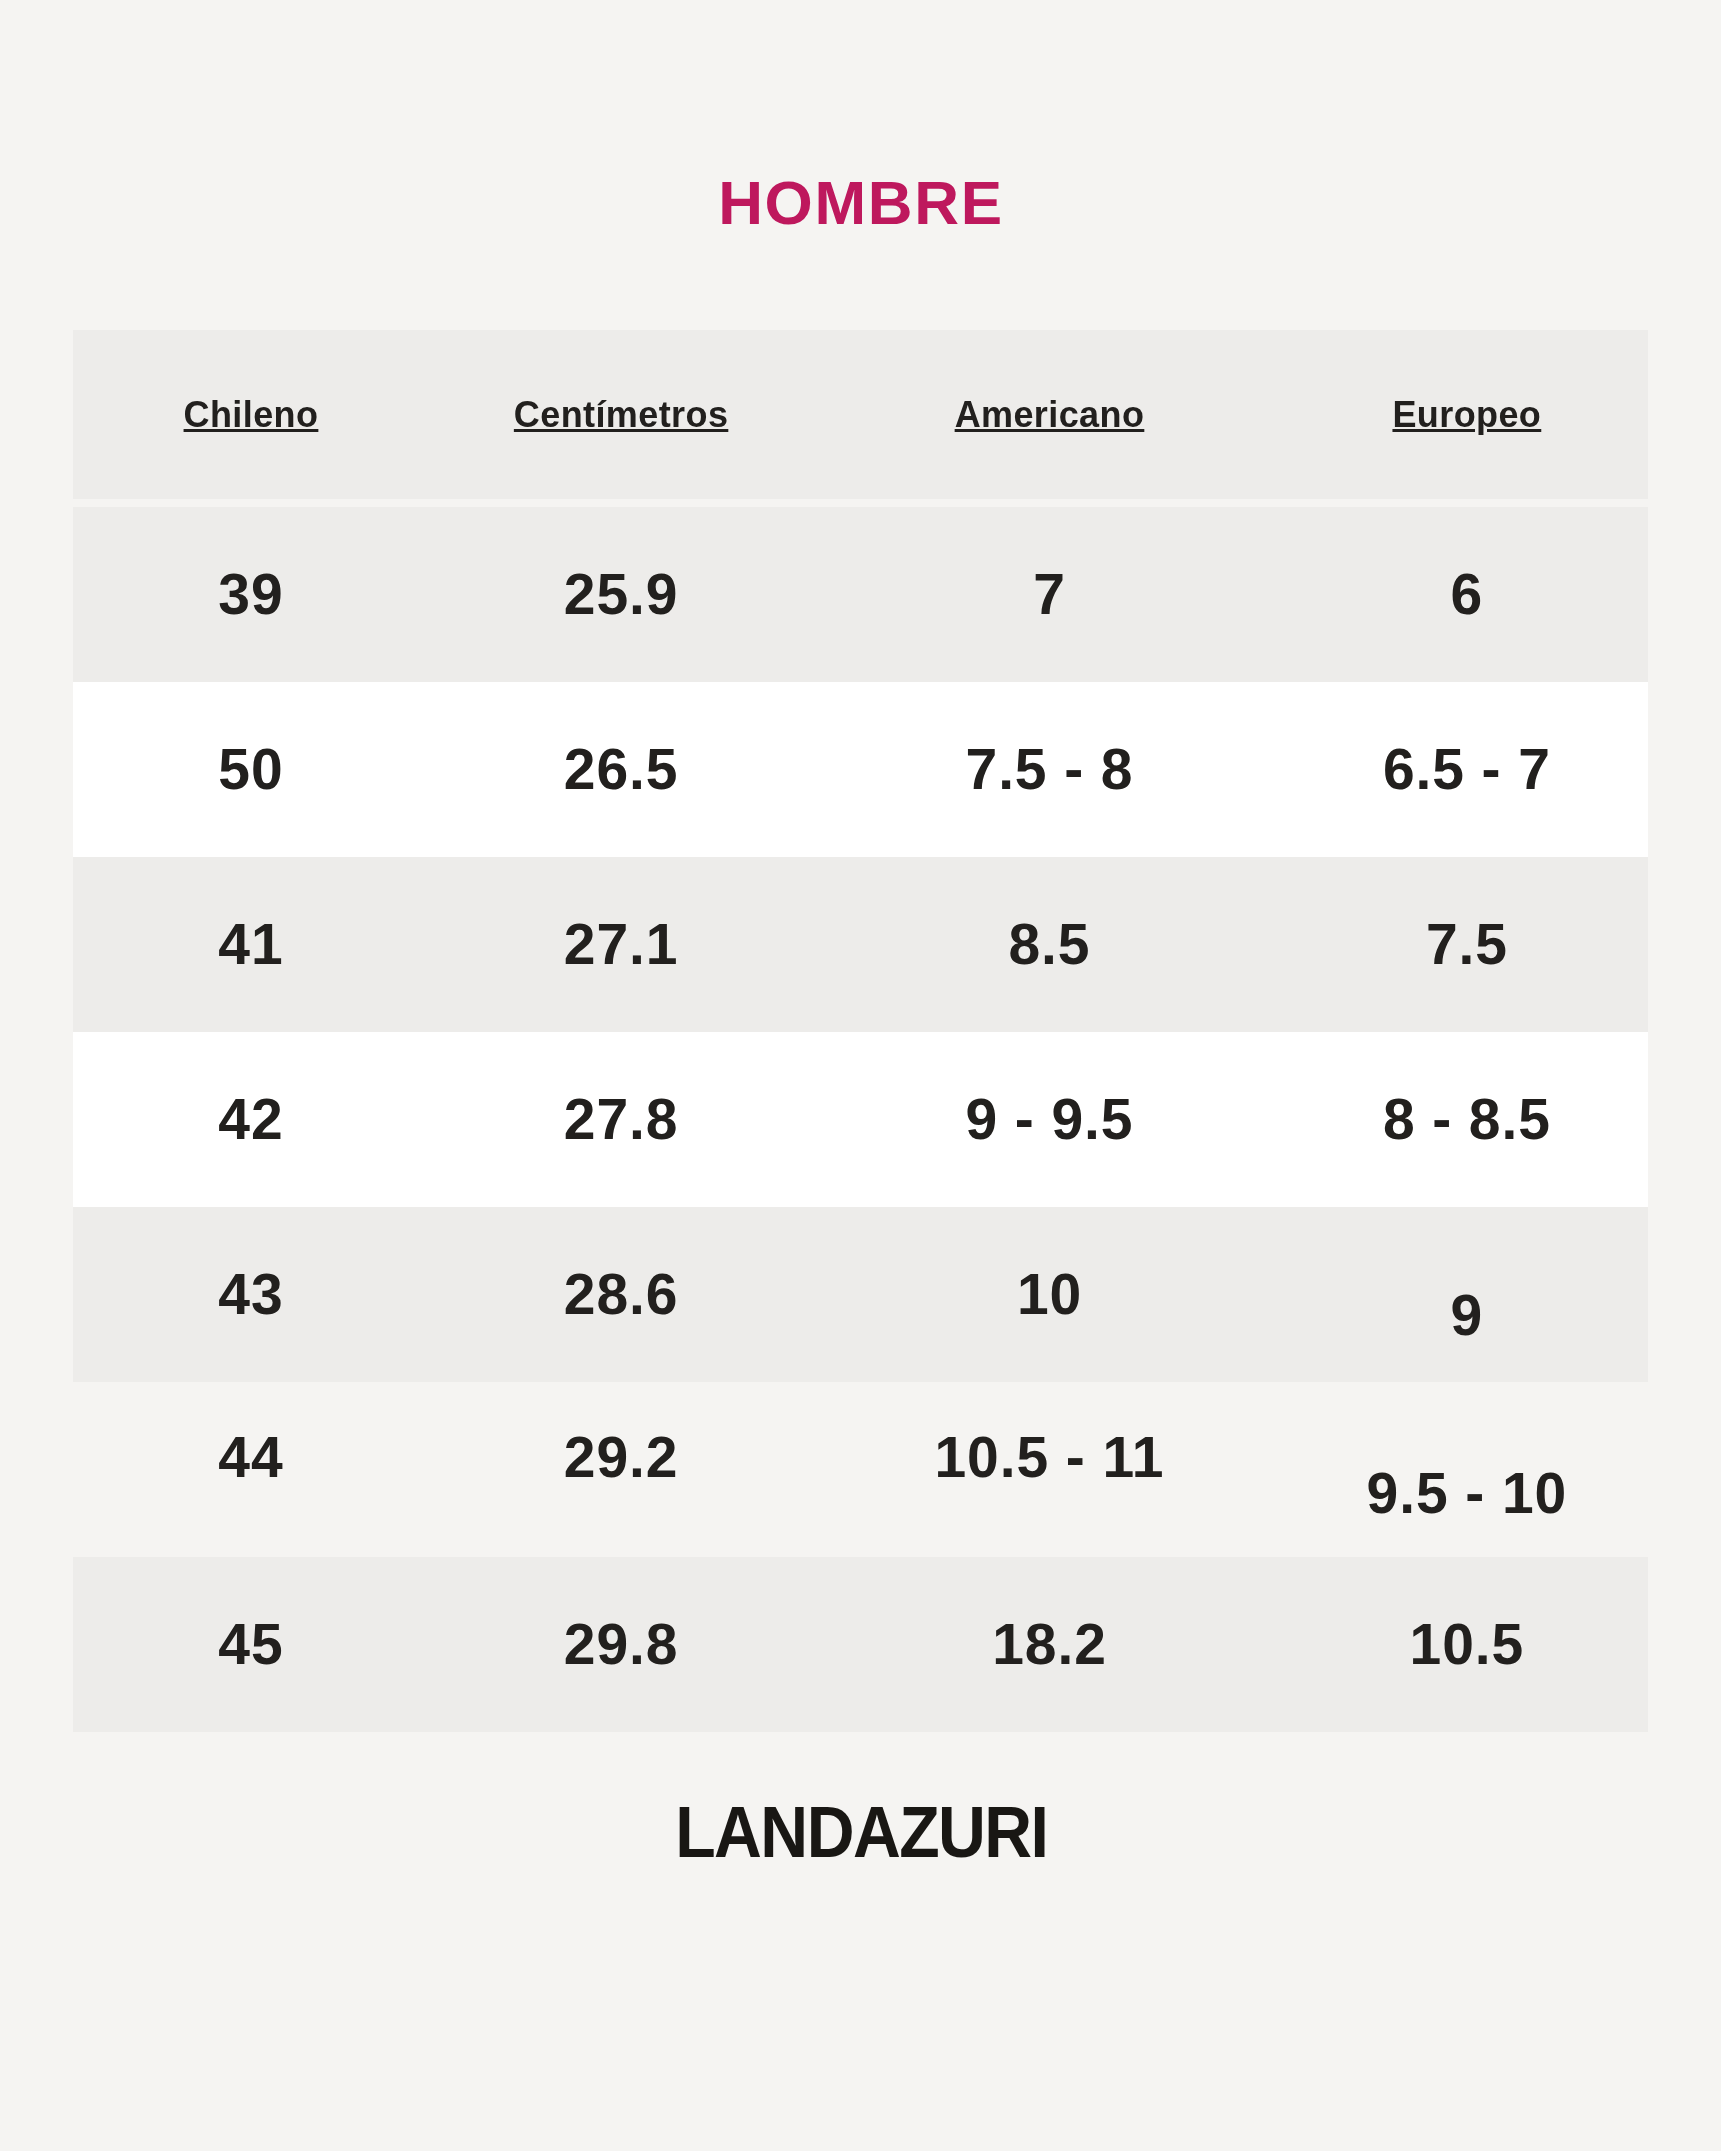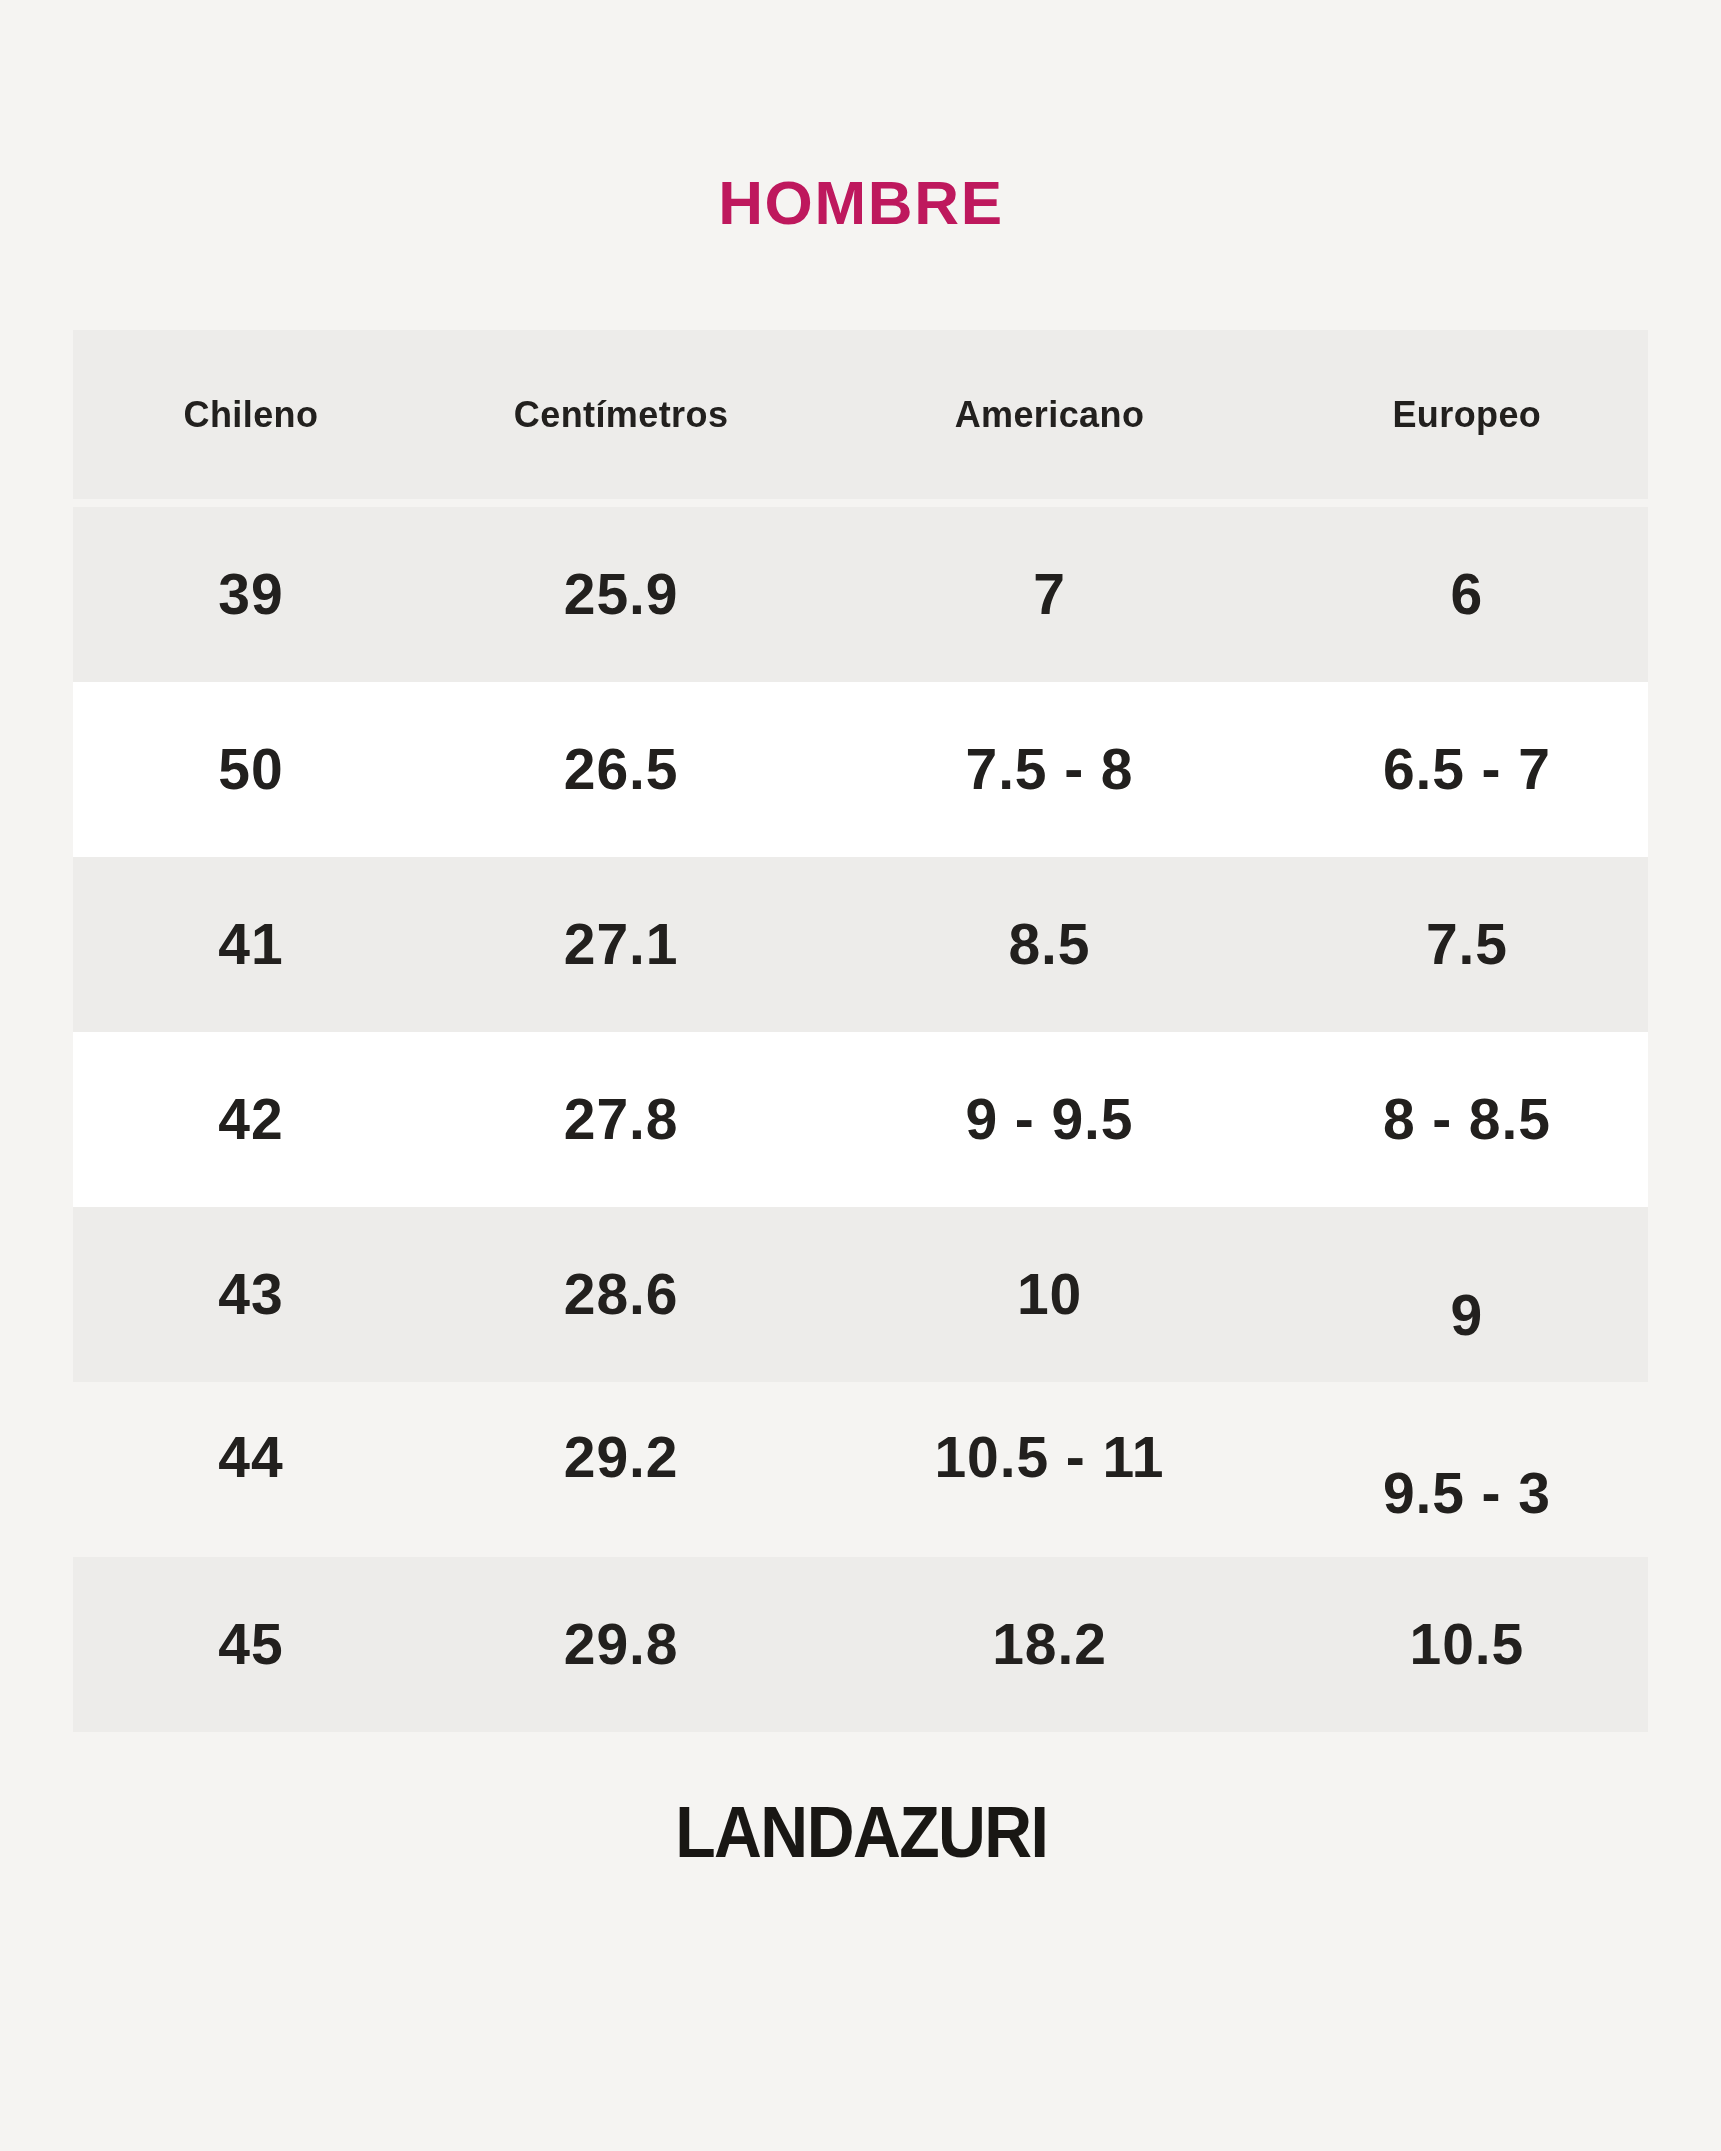--- a/index.html
+++ b/index.html
@@ -31,20 +31,21 @@
   }
   .size-table{
     position:absolute;
     left:73px; top:330px;
     width:1575px;
   }
   .trow{
     display:grid;
     grid-template-columns:22.6% 24.4% 30% 23%;
     align-items:center;
+    text-decoration:underline;
   }
   .trow.head{
     height:169px;
     background:var(--band);
     margin-bottom:7.7px;
   }
   .trow.data{ height:175px; }
   .trow.data:nth-of-type(odd){ background:var(--row-white); }
   .trow.data:nth-of-type(even){ background:var(--band); }
   
@@ -132,21 +133,21 @@
       <div class="cell"><span class="val">43</span></div>
       <div class="cell"><span class="val">28.6</span></div>
       <div class="cell"><span class="val">10</span></div>
       <div class="cell"><span class="val">9</span></div>
     </div>
 
     <div class="trow data">
       <div class="cell"><span class="val">44</span></div>
       <div class="cell"><span class="val">29.2</span></div>
       <div class="cell"><span class="val">10.5 - 11</span></div>
-      <div class="cell"><span class="val">9.5 - 3</span></div>
+      <div class="cell"><span class="val">9.5 - 10</span></div>
     </div>
 
     <div class="trow data">
       <div class="cell"><span class="val">45</span></div>
       <div class="cell"><span class="val">29.8</span></div>
       <div class="cell"><span class="val">18.2</span></div>
       <div class="cell"><span class="val">10.5</span></div>
     </div>
 
   </div>

